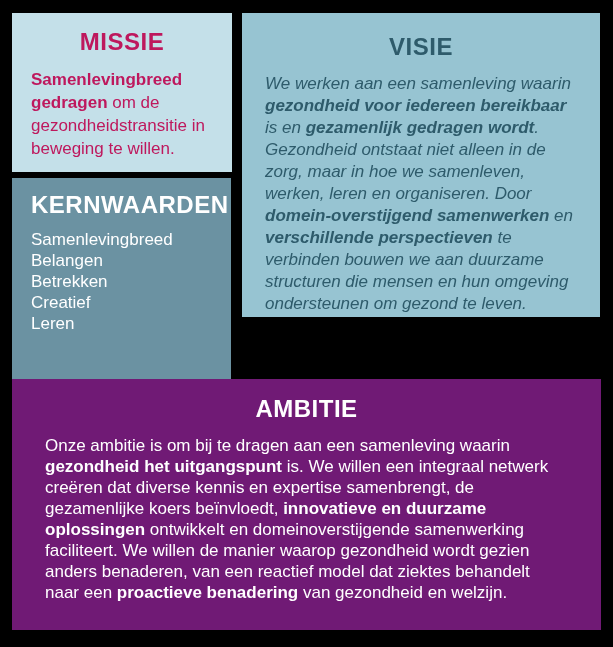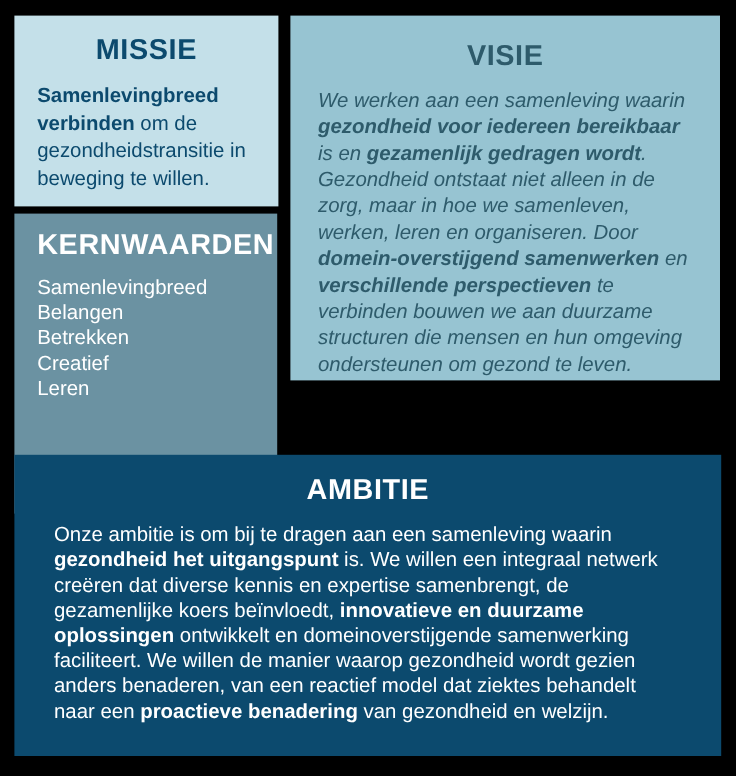--- a/index.html
+++ b/index.html
@@ -29,21 +29,21 @@
     font-size: 17px;
     margin: 0;
   }
   .box-body strong { font-weight: 700; }
 
   
   .missie {
     left: 12px; top: 13px;
     width: 220px; height: 159px;
     background: #c4e0e9;
-    color: #0c4a6e;
+    color: #be185d;
     padding: 15px 19px;
   }
   .missie .box-body { line-height: 23px; }
 
   
   .kernwaarden {
     left: 12px; top: 178px;
     width: 219px; height: 250px;
     background: #6b92a2;
     color: #ffffff;
@@ -59,32 +59,32 @@
     background: #97c4d2;
     color: #2e5b6b;
     padding: 20px 23px;
   }
   .visie .box-body { line-height: 22px; font-style: italic; }
 
   
   .ambitie {
     left: 12px; top: 379px;
     width: 589px; height: 251px;
-    background: #0c4a6e;
+    background: #701a75;
     color: #ffffff;
     padding: 16px 33px;
   }
   .ambitie .box-body { line-height: 21px; }
 </style>
 </head>
 <body>
 
 <section class="box missie">
   <h2 class="box-title">MISSIE</h2>
-  <p class="box-body"><strong>Samenlevingbreed verbinden</strong><span> om de gezondheidstransitie in beweging te willen.</span></p>
+  <p class="box-body"><strong>Samenlevingbreed gedragen</strong><span> om de gezondheidstransitie in beweging te willen.</span></p>
 </section>
 
 <section class="box kernwaarden">
   <h2 class="box-title">KERNWAARDEN</h2>
   <div class="list">
     <div>Samenlevingbreed</div>
     <div>Belangen</div>
     <div>Betrekken</div>
     <div>Creatief</div>
     <div>Leren</div>

